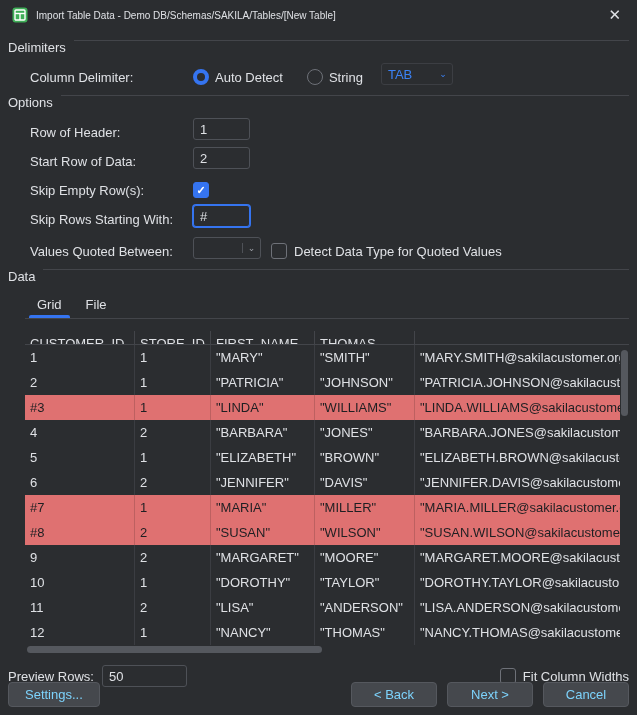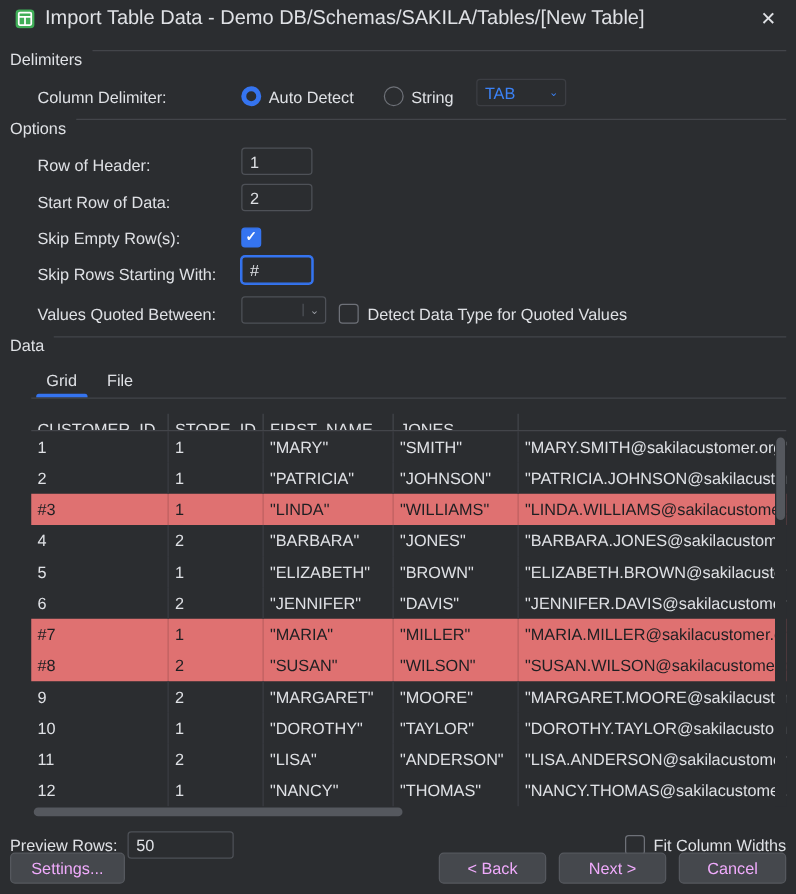--- a/index.html
+++ b/index.html
@@ -10,21 +10,21 @@
     font-family: "Liberation Sans", sans-serif;
     font-size: 13px;
     overflow: hidden;
     position: relative;
   }
   :root { --accent:#3574f0; --error-bg:#df7171; --line:#43454a; --input-border:#4e5157; }
 
   
   .titlebar { height: 30px; display: flex; align-items: center; padding: 0 12px; gap: 8px; }
   .app-icon { width: 16px; height: 16px; flex: 0 0 16px; }
-  .title-text { flex: 1; font-size: 16px; color: #dfe1e5; white-space: nowrap; overflow: hidden; }
+  .title-text { flex: 1; font-size: 10px; color: #dfe1e5; white-space: nowrap; overflow: hidden; }
   .close-btn { font-size: 15px; color: #dfe1e5; cursor: default; padding: 2px 4px; }
 
   
   .section-header { display: flex; gap: 8px; margin: 10px 8px 6px 8px; }
   .section-header .sec-label { color: #dfe1e5; white-space: nowrap; }
   .section-header .sec-line { flex: 1; height: 1px; background: var(--line); }
 
   
   .form-row { display: flex; align-items: flex-end; margin: 0 8px 5px 30px; min-height: 24px; }
   .form-label { width: 163px; flex: 0 0 163px; color: #dfe1e5; }
@@ -87,21 +87,21 @@
 
   
   .preview-row { display: flex; align-items: center; margin: 10px 8px 0 8px; gap: 8px; }
   .preview-row .spacer { flex: 1; }
 
   
   .footer { position: absolute; left: 0; right: 0; bottom: 8px; display: flex; align-items: center; padding: 0 8px; gap: 10px; }
   .footer .spacer { flex: 1; }
   .btn {
     height: 25px; min-width: 86px; padding: 0 16px; background: #45484d; border: 1px solid #55585e;
-    border-radius: 4px; color: #f0abfc; font-family: "Liberation Sans", sans-serif; font-size: 13px;
+    border-radius: 4px; color: #7dd3fc; font-family: "Liberation Sans", sans-serif; font-size: 13px;
     display: inline-flex; align-items: center; justify-content: center; cursor: default;
   }
 </style>
 </head>
 <body>
 
 <div class="titlebar">
   <svg class="app-icon" viewBox="0 0 16 16">
     <rect x="0.5" y="0.5" width="15" height="15" rx="3" fill="#3fae57"></rect>
     <rect x="3" y="3" width="10" height="10" rx="1" fill="none" stroke="#fff" stroke-width="1.4"></rect>
@@ -176,21 +176,21 @@
 <div class="tabs">
   <span class="tab active">Grid</span>
   <span class="tab">File</span>
 </div>
 
 <div class="table-wrap">
   <div class="trow thead" id="thead-row">
       <div class="tcell">CUSTOMER_ID</div>
       <div class="tcell">STORE_ID</div>
       <div class="tcell">FIRST_NAME</div>
-      <div class="tcell">JONES</div>
+      <div class="tcell">THOMAS</div>
     </div>
   <div id="tbody-rows">
       <div class="trow">
         <div class="tcell">1</div>
         <div class="tcell">1</div>
         <div class="tcell">"MARY"</div>
         <div class="tcell">"SMITH"</div>
         <div class="tcell">"MARY.SMITH@sakilacustomer.org"</div>
       </div>
       <div class="trow">

